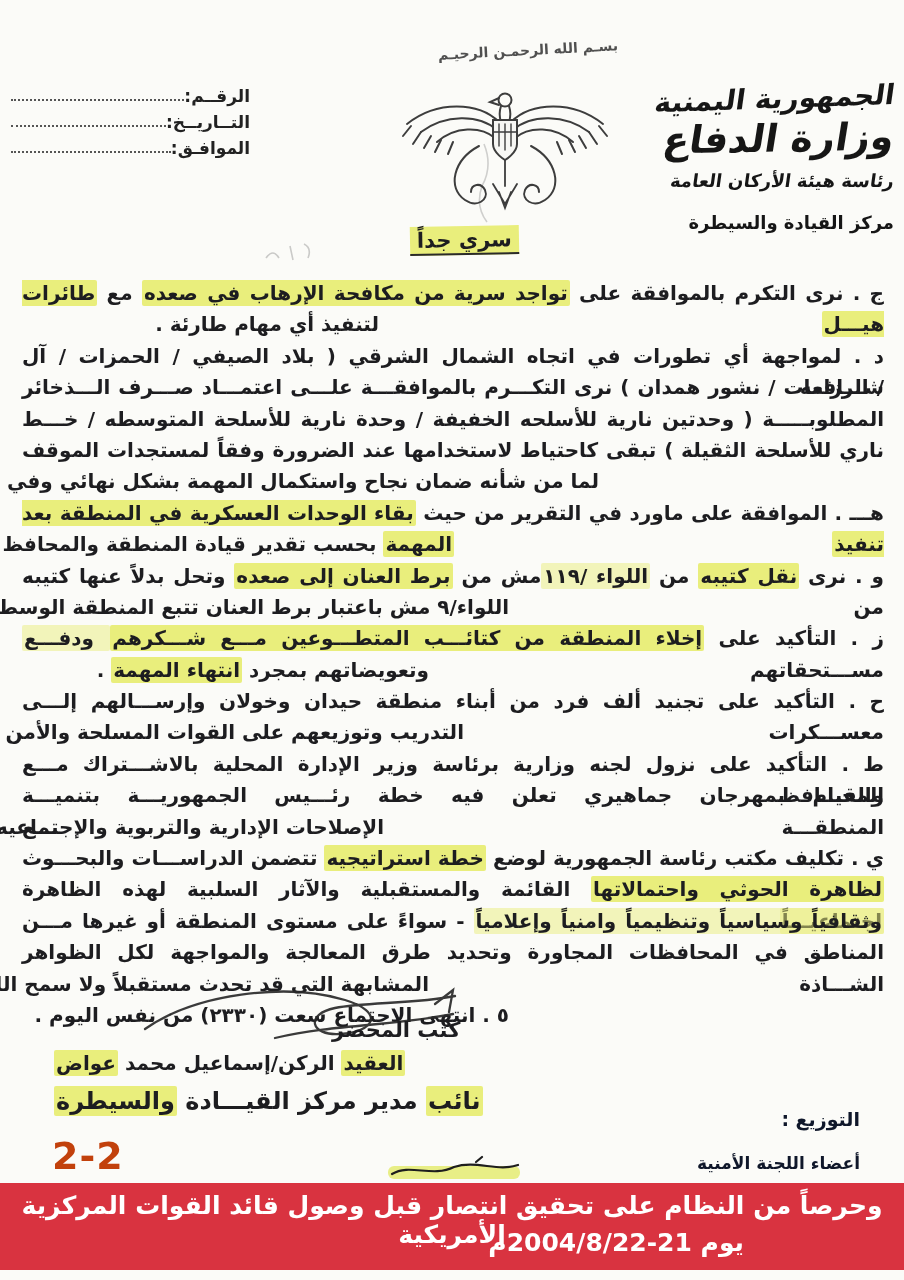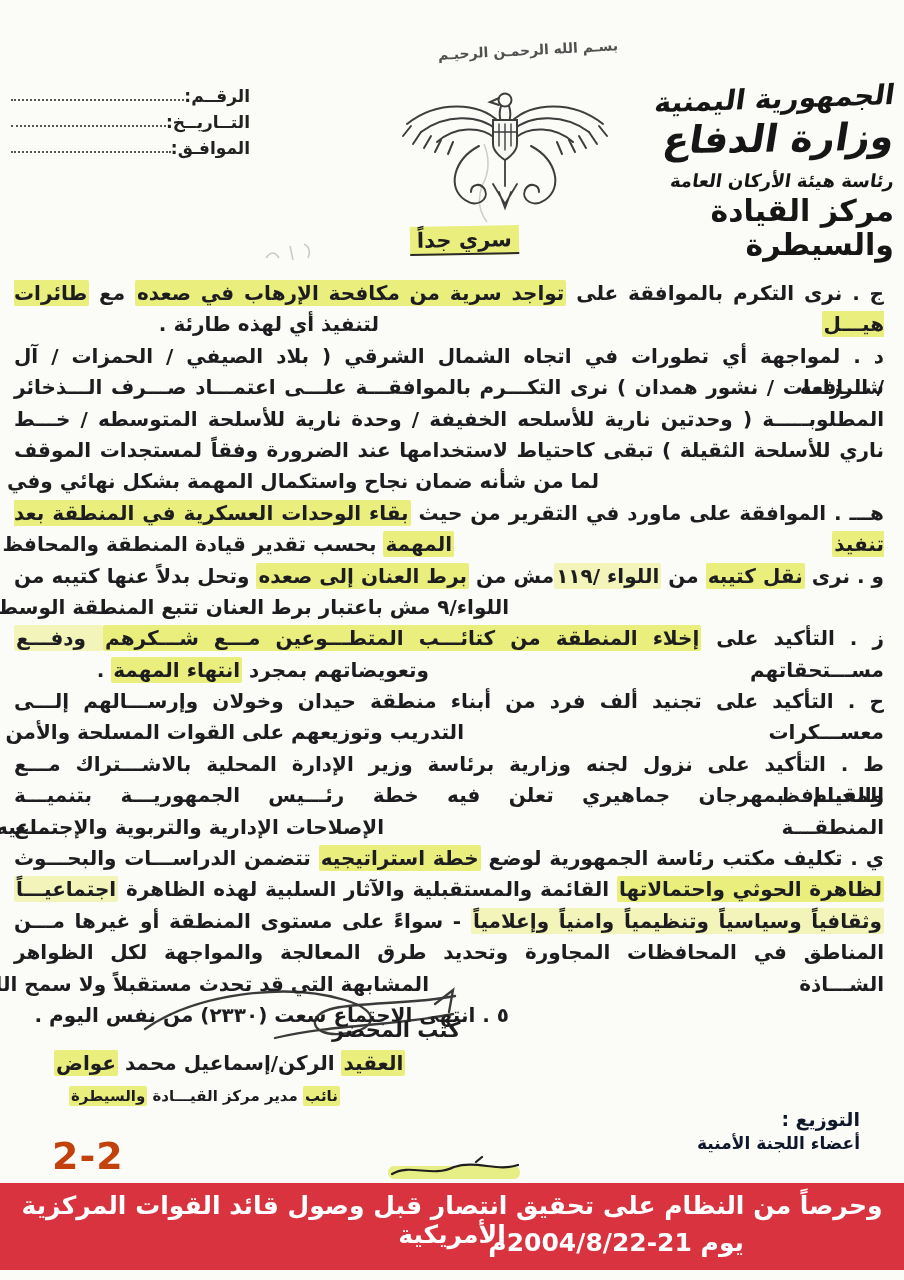--- a/index.html
+++ b/index.html
@@ -19,46 +19,46 @@
     position:absolute;top:42px;left:428px;width:200px;text-align:center;
     font-size:14px;font-weight:bold;color:#333;transform:rotate(-3deg);opacity:.85;
   }
   .emblem{position:absolute;top:80px;left:395px;}
   
   .letterhead{position:absolute;top:84px;right:10px;width:285px;text-align:right;color:#161616;}
   .lh{line-height:1.15;}
   .cal1{font-size:28px;font-weight:bold;transform:skewX(-10deg) rotate(-2deg);}
   .cal2{font-size:38px;font-weight:bold;transform:skewX(-10deg) rotate(-1deg);margin-top:2px;}
   .cal3{font-size:18px;font-weight:bold;transform:skewX(-8deg);margin-top:9px;}
-  .plain{font-size:30px;font-weight:bold;margin-top:2px;}
+  .plain{font-size:18px;font-weight:bold;margin-top:21px;}
   
   .classification{
     position:absolute;top:226px;left:410px;font-size:21px;font-weight:bold;
     background:#e9ee7c;border-bottom:2.5px solid #2a2a2a;padding:2px 7px 1px;
     transform:rotate(-1deg);
   }
   
   .docbody{position:absolute;top:278px;right:20px;left:14px;}
   .bline{
     height:31.4px;line-height:31.4px;font-size:20px;font-weight:bold;
     white-space:nowrap;text-align:right;color:#1d1d20;
   }
-  .bline.just{text-align:justify;text-align-last:justify;white-space:normal;}
+  .bline.just{text-align:justify;text-align-last:justify;white-space:normal;margin-left:8px;}
   .hl{background:#e9ee7c;padding:1px 2px;border-radius:2px;}
   .hl2{background:rgba(233,238,124,.5);padding:1px 2px;border-radius:2px;}
   
   .record{position:absolute;top:1018px;left:50px;width:420px;height:110px;}
   .rec-written{position:absolute;left:282px;top:0;font-size:21px;font-weight:bold;white-space:nowrap;}
   .rec-officer{position:absolute;left:4px;top:33px;font-size:20px;font-weight:bold;white-space:nowrap;}
-  .rec-title{position:absolute;left:19px;top:69px;font-size:15px;font-weight:bold;white-space:nowrap;}
+  .rec-title{position:absolute;left:4px;top:69px;font-size:24px;font-weight:bold;white-space:nowrap;}
   .sigsvg{position:absolute;left:85px;top:-44px;}
   
   .dist{position:absolute;top:1108px;right:44px;text-align:right;font-weight:bold;color:#0f172a;}
   .dist-h{font-size:19px;}
-  .dist-r{font-size:17px;margin-top:3px;}
+  .dist-r{font-size:17px;margin-top:23px;}
   
   .pageno{
     position:absolute;left:52px;top:1134px;font-size:38px;font-weight:bold;
     color:#c2410c;direction:ltr;letter-spacing:1px;
   }
   
   .pencil{position:absolute;opacity:.45;}
   .scrawl{position:absolute;left:380px;top:1155px;}
   
   .banner{position:absolute;left:0;top:1183px;width:904px;height:87px;background:#d93340;}
@@ -121,21 +121,21 @@
       <div class="lh cal1">الجمهورية اليمنية</div>
       <div class="lh cal2">وزارة الدفاع</div>
       <div class="lh cal3">رئاسة هيئة الأركان العامة</div>
       <div class="lh plain">مركز القيادة والسيطرة</div>
     </div>
 
   <div class="classification">سري جداً</div>
 
   <div class="docbody" id="body-lines">
       <div class="bline just"><span>ج . نرى التكرم بالموافقة على </span><span class="hl">تواجد سرية من مكافحة الإرهاب في صعده</span><span> مع </span><span class="hl">طائرات هيـــل</span></div>
-      <div class="bline" style="padding-right: 505px;"><span>لتنفيذ أي لهذه طارئة .</span></div>
+      <div class="bline" style="padding-right: 505px;"><span>لتنفيذ أي مهام طارئة .</span></div>
       <div class="bline just"><span>د . لمواجهة أي تطورات في اتجاه الشمال الشرقي ( بلاد الصيفي / الحمزات / آل شـــافعه</span></div>
       <div class="bline just"><span>/ الرزامات / نشور همدان ) نرى التكـــرم بالموافقـــة علـــى اعتمـــاد صـــرف الـــذخائر</span></div>
       <div class="bline just"><span>المطلوبـــــة ( وحدتين نارية للأسلحه الخفيفة / وحدة نارية للأسلحة المتوسطه / خـــط</span></div>
       <div class="bline just"><span>ناري للأسلحة الثقيلة ) تبقى كاحتياط لاستخدامها عند الضرورة وفقاً لمستجدات الموقف</span></div>
       <div class="bline" style="padding-right: 285px;"><span>لما من شأنه ضمان نجاح واستكمال المهمة بشكل نهائي وفي الوقت المحدد .</span></div>
       <div class="bline just"><span>هـــ . الموافقة على ماورد في التقرير من حيث </span><span class="hl">بقاء الوحدات العسكرية في المنطقة بعد تنفيذ</span></div>
       <div class="bline" style="padding-right: 430px;"><span class="hl">المهمة</span><span> بحسب تقدير قيادة المنطقة والمحافظ .</span></div>
       <div class="bline just"><span>و . نرى </span><span class="hl">نقل كتيبه</span><span> من </span><span class="hl2">اللواء /١١٩</span><span>مش من </span><span class="hl">برط العنان إلى صعده</span><span> وتحل بدلاً عنها كتيبه من</span></div>
       <div class="bline" style="padding-right: 375px;"><span>اللواء/٩ مش باعتبار برط العنان تتبع المنطقة الوسطى .</span></div>
       <div class="bline just"><span>ز . التأكيد على </span><span class="hl">إخلاء المنطقة من كتائـــب المتطـــوعين مـــع شـــكرهم</span><span class="hl2"> ودفـــع</span><span> مســـتحقاتهم</span></div>

